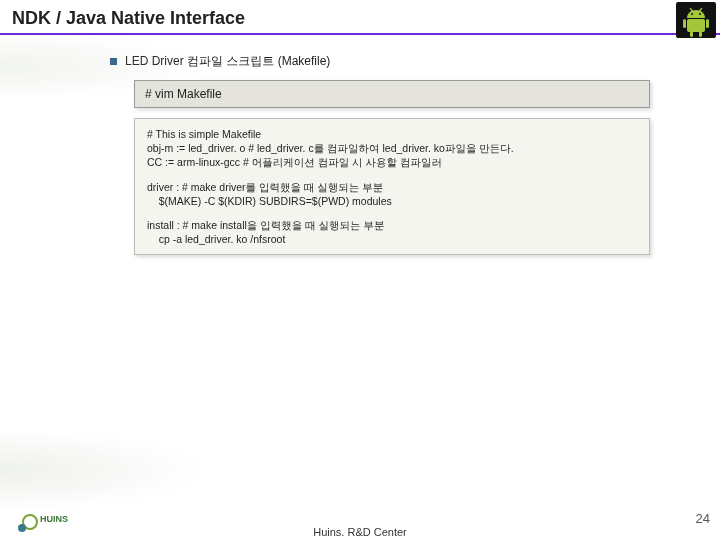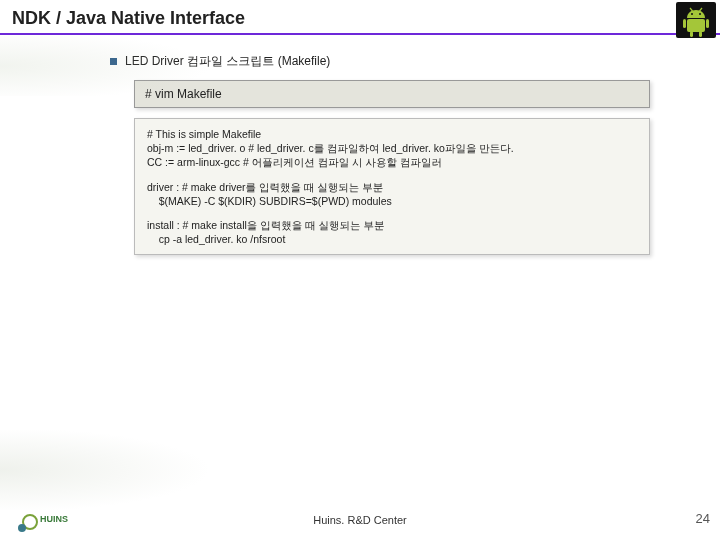--- a/index.html
+++ b/index.html
@@ -61,21 +61,21 @@
     padding: 8px 12px;
     margin: 0 70px 16px 24px;
     font-size: 10.5px;
     line-height: 1.35;
     color: #222;
   }
   .code-box p { margin-bottom: 10px; white-space: pre-wrap; }
   .code-box p:last-child { margin-bottom: 0; }
   .footer {
     position: absolute;
-    bottom: 14px;
+    bottom: 2px;
     left: 0;
     width: 100%;
     text-align: center;
     font-size: 11px;
     color: #333;
   }
   .page-num {
     position: absolute;
     bottom: 14px;
     right: 10px;

